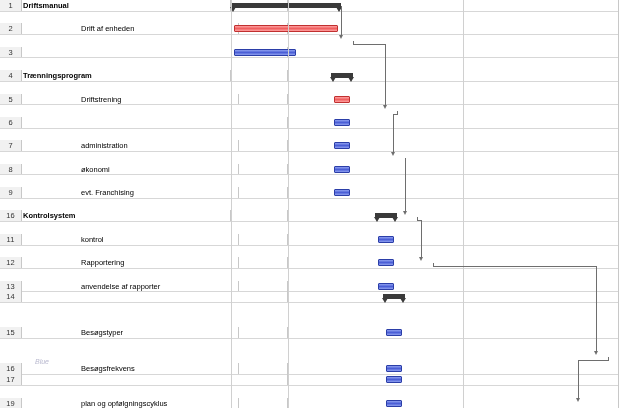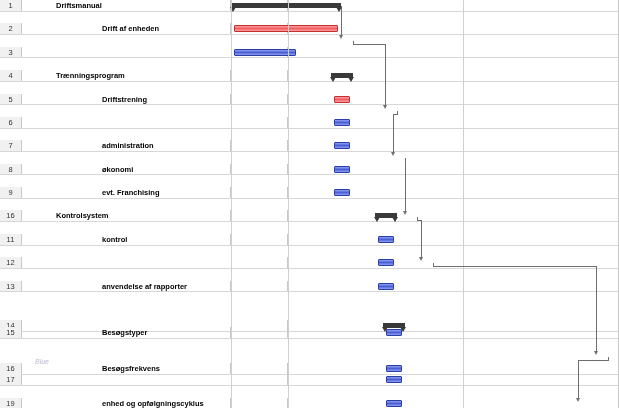--- a/index.html
+++ b/index.html
@@ -58,25 +58,25 @@
     height: 100%;
     box-sizing: border-box;
     border-right: 1px solid #c8c8c8;
     font-size: 7.5px;
     line-height: 11px;
     overflow: hidden;
     text-overflow: ellipsis;
   }
   .cell-name.lvl0 {
     font-weight: bold;
-    padding-left: 33px;
   }
   .cell-name.lvl1 {
-    font-weight: bold;
-    padding-left: 79px;
+    font-weight: normal;
+    padding-left: 50px;
+    margin-left: 8px;
   }
   .cell-blank {
     position: absolute;
     left: 232px;
     top: 0;
     width: 56px;
     height: 100%;
     box-sizing: border-box;
     border-right: 1px solid #c8c8c8;
   }
@@ -241,32 +241,33 @@
       </div>
       <div class="row" style="top: 117px;">
         <div class="cell-id">11</div>
         <div class="cell-name lvl1">kontrol</div>
         <div class="cell-blank"></div>
         <div class="cell-chart"></div>
         <div class="bar task-blue" style="left: 378px; width: 16px;"></div>
       </div>
       <div class="row" style="top: 128.7px;">
         <div class="cell-id">12</div>
+        <div class="cell-name lvl1">Rapportering</div>
         <div class="cell-blank"></div>
         <div class="cell-chart"></div>
         <div class="bar task-blue" style="left: 378px; width: 16px;"></div>
       </div>
       <div class="row" style="top: 140.4px;">
         <div class="cell-id">13</div>
         <div class="cell-name lvl1">anvendelse af rapporter</div>
         <div class="cell-blank"></div>
         <div class="cell-chart"></div>
         <div class="bar task-blue" style="left: 378px; width: 16px;"></div>
       </div>
-      <div class="row" style="top: 168px;">
+      <div class="row" style="top: 139px;">
         <div class="cell-id">14</div>
         <div class="cell-blank"></div>
         <div class="cell-chart"></div>
         <div class="bar summary" style="left: 383px; width: 22px;"></div>
       </div>
       <div class="row" style="top: 163.8px;">
         <div class="cell-id">15</div>
         <div class="cell-name lvl1">Besøgstyper</div>
         <div class="cell-blank"></div>
         <div class="cell-chart"></div>
@@ -280,21 +281,21 @@
         <div class="bar task-blue" style="left: 386px; width: 16px;"></div>
       </div>
       <div class="row" style="top: 187.2px;">
         <div class="cell-id">17</div>
         <div class="cell-blank"></div>
         <div class="cell-chart"></div>
         <div class="bar task-blue" style="left: 386px; width: 16px;"></div>
       </div>
       <div class="row" style="top: 198.9px;">
         <div class="cell-id">19</div>
-        <div class="cell-name lvl1">enhed og opfølgningscyklus</div>
+        <div class="cell-name lvl1">plan og opfølgningscyklus</div>
         <div class="cell-blank"></div>
         <div class="cell-chart"></div>
         <div class="bar task-blue" style="left: 386px; width: 16px;"></div>
       </div>
     </div>
   <div class="right-edge"></div>
   <div class="watermark" id="watermark" style="top:358px;">Blue</div>
 <div class="vline" style="left: 231px;"></div>
     <div class="vline" style="left: 288px;"></div>
     <div class="vline" style="left: 463px;"></div>

